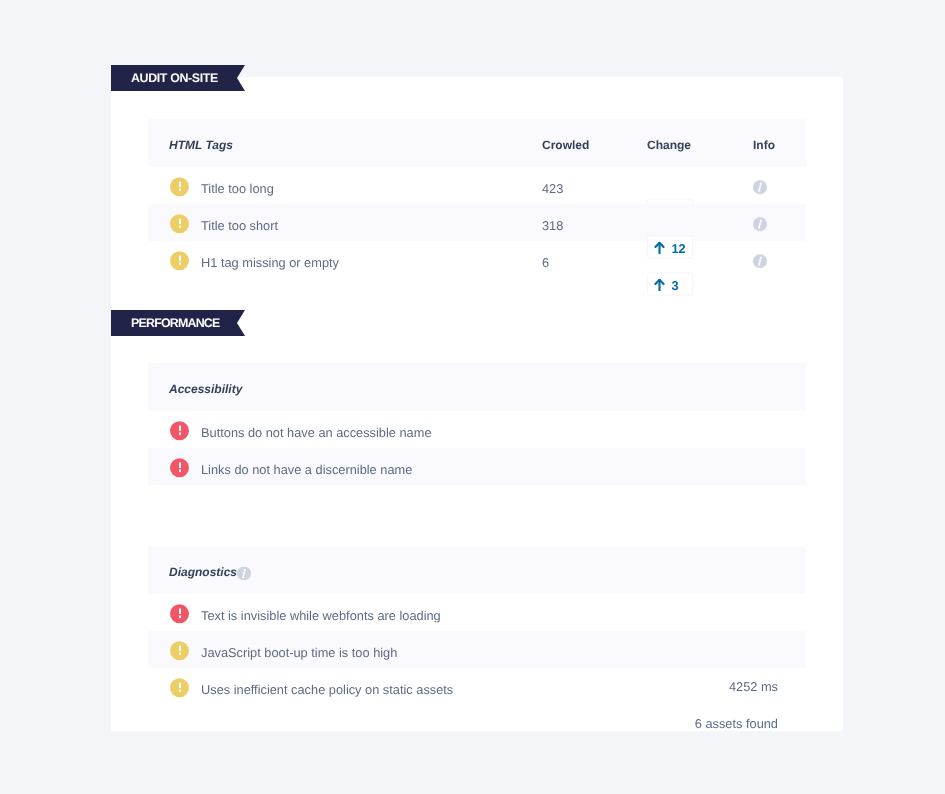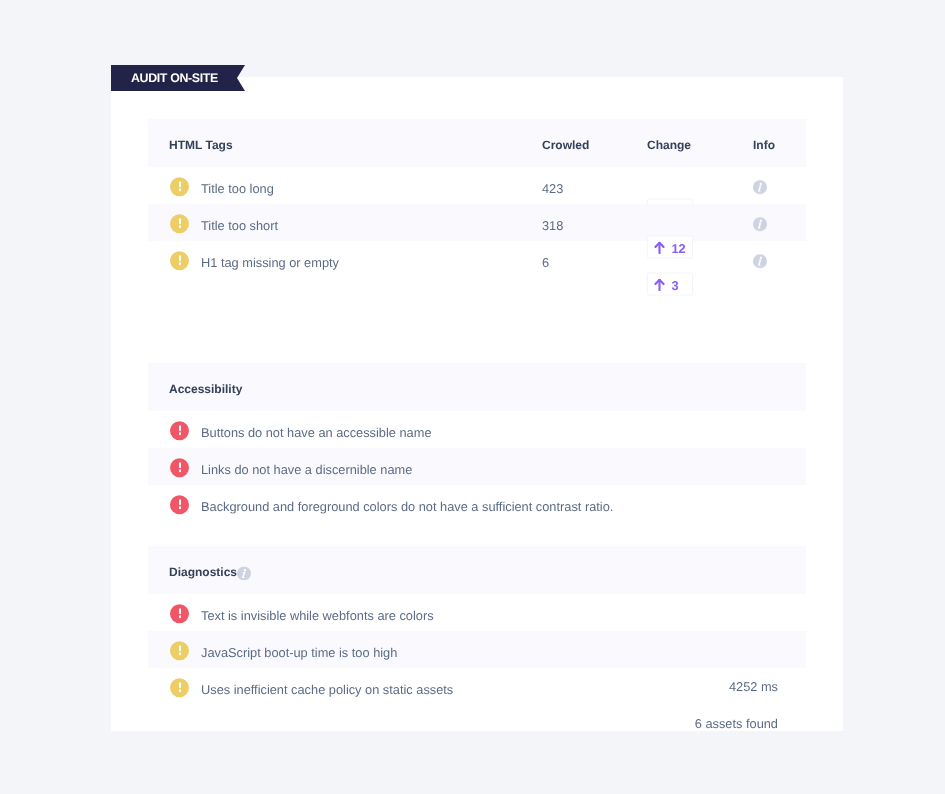--- a/index.html
+++ b/index.html
@@ -80,21 +80,21 @@
     backface-visibility: hidden;
     top: 50%;
     transform: translateY(calc(-50% + 2px));
     font-size: 12.8px;
     color: #5c6b85;
     white-space: nowrap;
   }
 
   
   .col-name  { left: 22.4px; }
-  .col-head  { left: 21px; }
+  .col-head  { left: 21px; font-style: italic; }
   .col-label { left: 53px; }
   .col-crawl { left: 394px; }
   .col-change{ left: 499px; }
   .col-info  { left: 605px; }
   .col-info .info-ico { position: relative; top: -1.5px; }
   .col-value { right: 28px; margin-top: 34px; }
 
   
   .alert {
     position: absolute;
@@ -149,21 +149,21 @@
   }
   .badge svg {
     position: absolute;
     left: 5.5px; top: 5.2px;
   }
   .badge .bval {
     position: absolute;
     left: 23.5px; top: 6px;
     backface-visibility: hidden;
   }
-  .badge.up   { color: #8b5cf6; }
+  .badge.up   { color: #0369a1; }
   .badge.down { color: #16b694; }
   .badge svg { display:block; }
 
   
   .sub-ttl { display: flex; align-items: center; gap: 0; }
   .sub-ttl .info-ico { position: relative; top: 2px; }
 </style>
 </head>
 <body>
 
@@ -231,58 +231,58 @@
           </span>
     <span class="td col-info"><span class="info-ico"><svg width="14" height="14" viewBox="0 0 14 14">
                 <circle cx="7" cy="7" r="7" fill="#ced3e2"></circle>
                 <path d="M7.85 2.6 a1.18 1.18 0 1 1 -0.02 2.36 a1.18 1.18 0 0 1 0.02 -2.36 Z" fill="#ffffff"></path>
                 <path d="M8.45 5.55 L6.65 10.75 L7.85 10.75 L7.6 11.45 L4.75 11.45 L6.55 6.25 L5.45 6.25 L5.7 5.55 Z" fill="#ffffff"></path>
               </svg></span></span>
   </div>
       </div>
   </div>
 
+  <div class="ribbon ribbon-2">
+    <div class="ribbon-bg"></div>
+    <span class="ribbon-label">PERFORMANCE</span>
+  </div>
 
   <div class="section sec-2">
     <div class="thead">
       <span class="th col-head">Accessibility</span>
     </div>
     <div id="acc-rows">
   <div class="trow ">
     <span class="alert err col-name"></span>
     <span class="td col-label">Buttons do not have an accessible name</span>
   </div>
   <div class="trow alt">
     <span class="alert err col-name"></span>
     <span class="td col-label">Links do not have a discernible name</span>
-  </div>
-  <div class="trow ">
-    <span class="alert err col-name"></span>
-    <span class="td col-label">Background and foreground colors do not have a sufficient contrast ratio.</span>
   </div>
       </div>
   </div>
 
   <div class="section sec-3">
     <div class="thead">
       <span class="th col-head sub-ttl">
         <span>Diagnostics</span>
         <span class="info-ico" id="diag-info">
             <svg width="14" height="14" viewBox="0 0 14 14">
               <circle cx="7" cy="7" r="7" fill="#ced3e2"></circle>
               <path d="M7.85 2.6 a1.18 1.18 0 1 1 -0.02 2.36 a1.18 1.18 0 0 1 0.02 -2.36 Z" fill="#ffffff"></path>
               <path d="M8.45 5.55 L6.65 10.75 L7.85 10.75 L7.6 11.45 L4.75 11.45 L6.55 6.25 L5.45 6.25 L5.7 5.55 Z" fill="#ffffff"></path>
             </svg>
           </span>
       </span>
     </div>
     <div id="diag-rows">
   <div class="trow ">
     <span class="alert err col-name"></span>
-    <span class="td col-label">Text is invisible while webfonts are colors</span>
+    <span class="td col-label">Text is invisible while webfonts are loading</span>
     <span class="td col-value">4870 ms</span>
   </div>
   <div class="trow alt">
     <span class="alert warn col-name"></span>
     <span class="td col-label">JavaScript boot-up time is too high</span>
     <span class="td col-value">4252 ms</span>
   </div>
   <div class="trow ">
     <span class="alert warn col-name"></span>
     <span class="td col-label">Uses inefficient cache policy on static assets</span>

